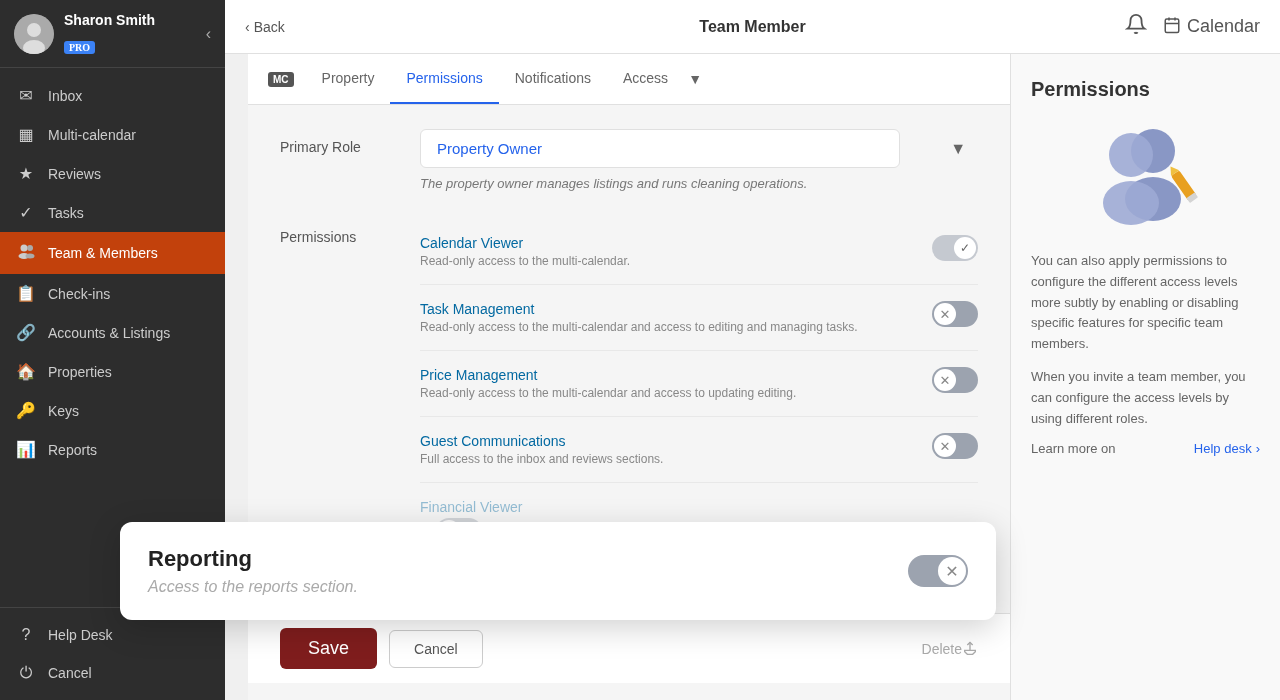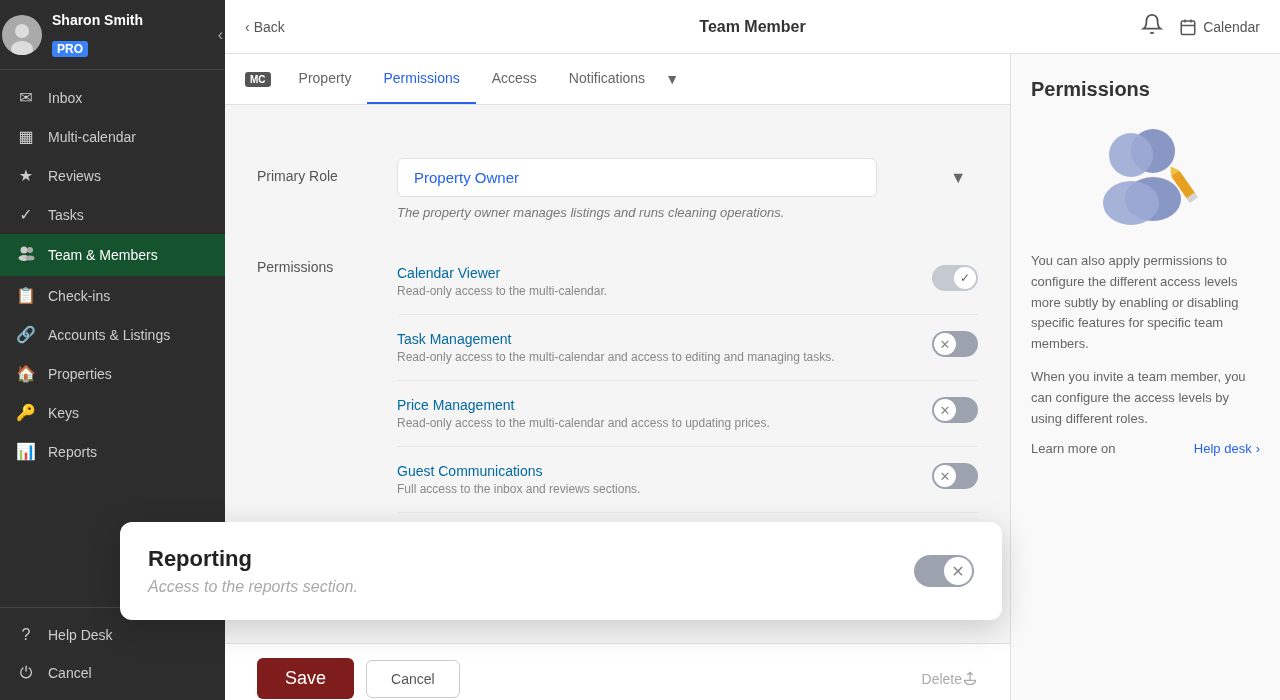--- a/index.html
+++ b/index.html
@@ -11,66 +11,67 @@
       background: #2d2d2d;
       color: #fff;
       display: flex;
       flex-direction: column;
       flex-shrink: 0;
       height: 700px;
     }
     .sidebar-header {
       display: flex;
       align-items: center;
-      padding: 12px 2px;
+      padding: 12px 14px;
       border-bottom: 1px solid #444;
       position: relative;
     }
     .sidebar-avatar {
       width: 40px;
       height: 40px;
       border-radius: 50%;
       background: #888;
       overflow: hidden;
       flex-shrink: 0;
       margin-right: 10px;
     }
     .sidebar-avatar svg { width: 40px; height: 40px; }
     .sidebar-user-info { flex: 1; }
     .sidebar-username { font-size: 14px; font-weight: 600; }
     .sidebar-pro-badge {
       background: #3b82f6;
       color: #fff;
-      font-size: 12px;
+      font-size: 10px;
       font-weight: 700;
       padding: 1px 5px;
       border-radius: 3px;
       display: inline-block;
       margin-top: 13px;
+      font-family: Liberation Serif, serif;
     }
     .sidebar-collapse-btn {
       background: none;
       border: none;
       color: #aaa;
       cursor: pointer;
       font-size: 16px;
     }
     .sidebar-nav { flex: 1; padding: 8px 0; }
     .sidebar-item {
       display: flex;
       align-items: center;
       padding: 10px 16px;
       cursor: pointer;
       color: #ccc;
       font-size: 14px;
       gap: 12px;
       border-radius: 0;
       text-decoration: none;
     }
-    .sidebar-item.active { background: #14532d; color: #fff; }
+    .sidebar-item.active { background: #c2410c; color: #fff; }
     .sidebar-item-icon { width: 20px; text-align: center; font-size: 16px; }
     .sidebar-footer { padding: 8px 0; border-top: 1px solid #444; }
 
     
     .main-content {
       flex: 1;
       display: flex;
       flex-direction: column;
       height: 700px;
       overflow: hidden;
@@ -116,34 +117,34 @@
     }
     .topbar-icon-btn {
       background: none;
       border: none;
       cursor: pointer;
       color: #555;
       font-size: 18px;
     }
     .topbar-calendar-btn {
       display: flex;
-      align-items: center;
       gap: 6px;
       background: none;
       border: none;
       cursor: pointer;
       color: #555;
-      font-size: 14px;
+      font-size: 18px;
     }
 
     
     .content-area {
       display: flex;
       flex: 1;
       overflow: hidden;
+      padding-left: 23px;
     }
 
     
     .main-panel {
       flex: 1;
       background: #f5f5f5;
       overflow-y: auto;
       padding: 0;
     }
 
@@ -188,21 +189,20 @@
     }
 
     
     .form-area {
       padding: 24px 32px;
     }
     .form-row {
       display: flex;
       align-items: flex-start;
       margin-bottom: 28px;
-      margin-top: 29px;
     }
     .form-label {
       width: 140px;
       font-size: 14px;
       color: #555;
       padding-top: 10px;
       flex-shrink: 0;
     }
     .form-field { flex: 1; }
     .select-wrapper {
@@ -377,21 +377,21 @@
       cursor: pointer;
       display: flex;
       align-items: center;
     }
 
     
     .tooltip-popup {
       position: absolute;
       bottom: 80px;
       left: 120px;
-      right: 278px;
+      right: 284px;
       background: #fff;
       border-radius: 12px;
       box-shadow: 0 8px 32px rgba(0,0,0,0.18);
       padding: 24px 28px;
       display: flex;
       align-items: center;
       justify-content: space-between;
       z-index: 100;
     }
     .tooltip-popup-text { }
@@ -546,22 +546,22 @@
   </div>
 
   <div class="content-area">
 
     <div class="main-panel">
 
       <div class="tabs-bar">
         <span class="mc-badge">MC</span>
         <div class="tab">Property</div>
         <div class="tab active">Permissions</div>
+        <div class="tab">Notifications</div>
         <div class="tab">Access</div>
-        <div class="tab">Notifications</div>
         <button class="tabs-more-btn">▼</button>
       </div>
 
       <div class="form-area">
 
         <div class="form-row">
           <div class="form-label">Primary Role</div>
           <div class="form-field">
             <div class="select-wrapper">
               <select class="role-select">
@@ -601,21 +601,21 @@
                   <div class="toggle-knob">
                     <span class="toggle-x">✕</span>
                   </div>
                 </div>
               </div>
             </div>
 
             <div class="permission-row">
               <div class="permission-info">
                 <div class="permission-name">Price Management</div>
-                <div class="permission-desc">Read-only access to the multi-calendar and access to updating prices.</div>
+                <div class="permission-desc">Read-only access to the multi-calendar and access to updating editing.</div>
               </div>
               <div class="toggle-wrapper">
                 <div class="toggle off">
                   <div class="toggle-knob">
                     <span class="toggle-x">✕</span>
                   </div>
                 </div>
               </div>
             </div>
 

